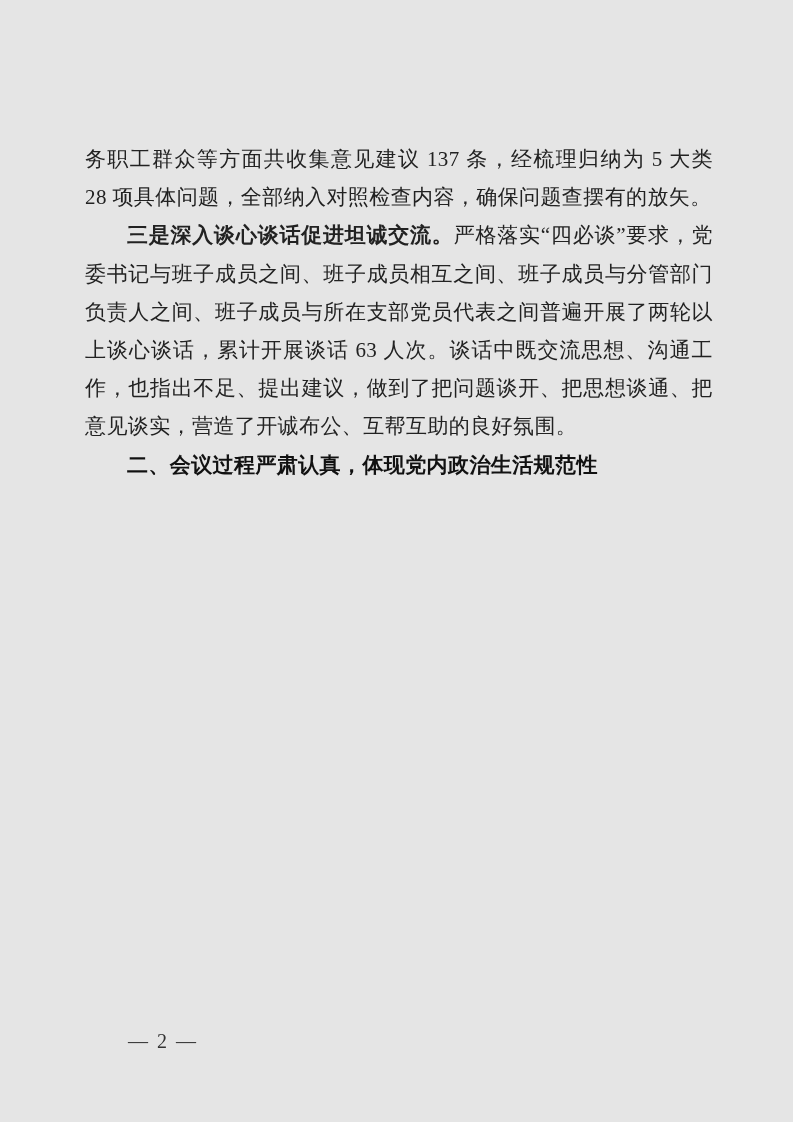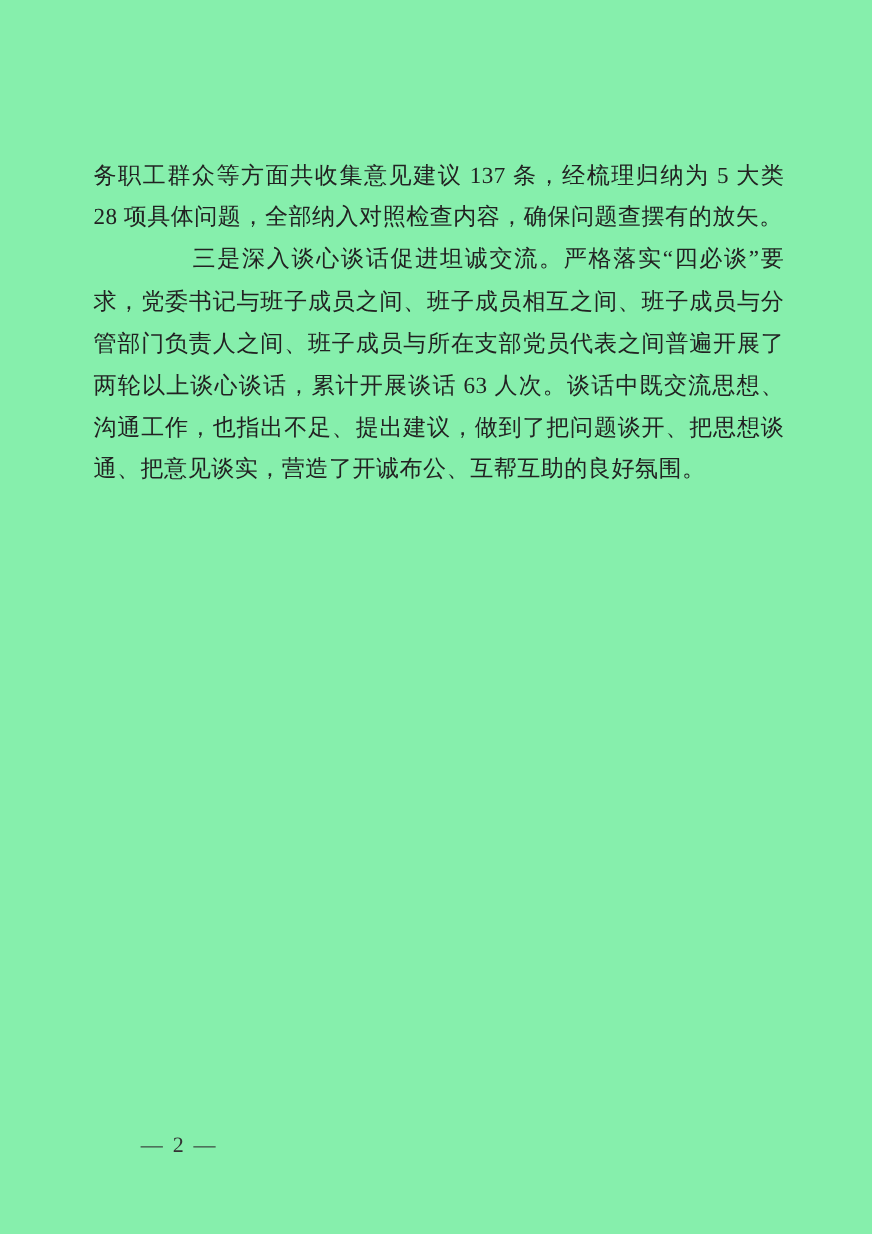--- a/index.html
+++ b/index.html
@@ -4,21 +4,21 @@
 <style>
   html, body {
     margin: 0;
     padding: 0;
     background: #ffffff;
   }
   .page {
     position: relative;
     width: 793px;
     height: 1122px;
-    background: #86efac;
+    background: #e5e5e5;
     overflow: hidden;
     color: #222222;
   }
   .content {
     position: absolute;
     left: 85px;
     top: 140px;
     width: 628px;
     font-family: "Liberation Serif", "DejaVu Serif", serif;
     font-size: 21px;
@@ -27,22 +27,21 @@
     letter-spacing: 0.4px;
   }
   .para {
     margin: 0;
     text-indent: 2em;
   }
   .para.no-indent {
     text-indent: 0;
   }
   .lead {
-    font-weight: normal;
-    margin-left: 48px;
+    font-weight: bold;
   }
   .heading {
     margin: 0;
     font-family: "Liberation Sans", "DejaVu Sans", sans-serif;
     font-weight: bold;
     font-size: 21px;
     line-height: 38.2px;
     text-indent: 2em;
     color: #111111;
     text-align: left;
@@ -62,19 +61,20 @@
 
 <div class="page">
 
   <div class="content">
 
     <p class="para no-indent"><span>务职工群众等方面共收集意见建议 137 条，经梳理归纳为 5 大类 28 项具体问题，全部纳入对照检查内容，确保问题查摆有的放矢。</span></p>
 
     <p class="para"><span class="lead">三是深入谈心谈话促进坦诚交流。</span><span>严格落实“四必谈”要求，党委书记与班子成员之间、班子成员相互之间、班子成员与分管部门负责人之间、班子成员与所在支部党员代表之间普遍开展了两轮以上谈心谈话，累计开展谈话 63 人次。谈话中既交流思想、沟通工作，也指出不足、提出建议，做到了把问题谈开、把思想谈通、把意见谈实，营造了开诚布公、互帮互助的良好氛围。</span></p>
 
 
+    <h2 class="heading">二、会议过程严肃认真，体现党内政治生活规范性</h2>
 
 
   </div>
 
   <div class="footer">— 2 —</div>
 
 </div>
 
 </body></html>

